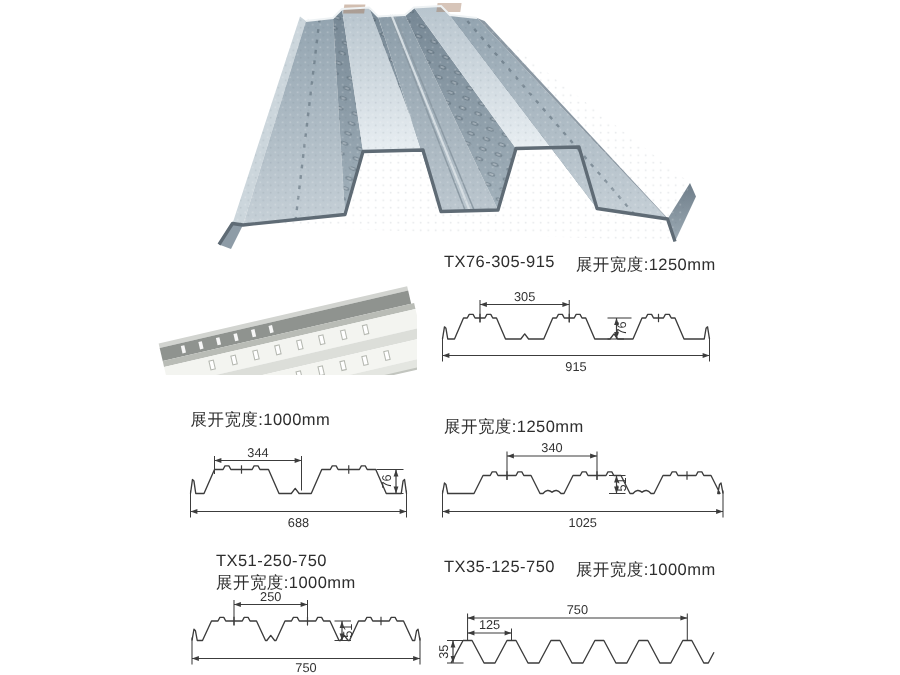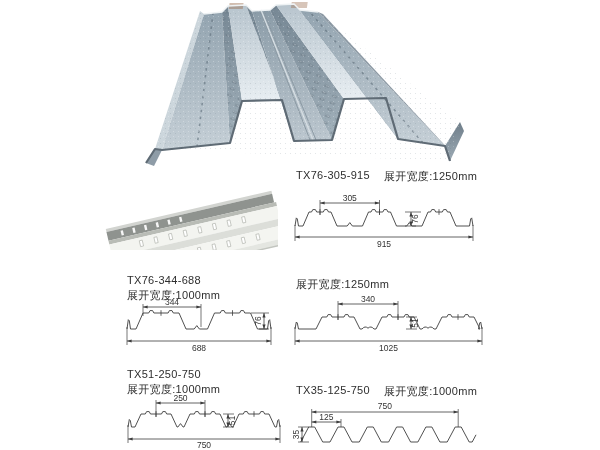--- a/index.html
+++ b/index.html
@@ -126,31 +126,30 @@
       <rect x="0" y="48" width="172" height="6" fill="#e4e6e1"></rect>
       <line x1="0" y1="54" x2="172" y2="54" stroke="#c2c5bf" stroke-width="1.4"></line>
     </g>
   </svg>
 
   <div class="dtitle" style="left:296px;top:169px">
     <span>TX76-305-915</span>
     <span>展开宽度:1250mm</span>
   </div>
   <div class="dtitle stacked" style="left:127px;top:273px">
-    <span>TX76-344-688</span>
     <span>展开宽度:1000mm</span>
   </div>
   <div class="dtitle" style="left:296px;top:277px">
     <span>展开宽度:1250mm</span>
   </div>
-  <div class="dtitle stacked" style="left:127px;top:367px">
+  <div class="dtitle stacked" style="left:144px;top:367px">
     <span>TX51-250-750</span>
     <span>展开宽度:1000mm</span>
   </div>
-  <div class="dtitle" style="left:296px;top:384px">
+  <div class="dtitle" style="left:296px;top:372px">
     <span>TX35-125-750</span>
     <span>展开宽度:1000mm</span>
   </div>
 
   <svg id="svg-d1" class="drawing-svg" style="left:290px;top:190px" width="195" height="64" viewBox="0 0 195 64">
       <path d="M 5 36 L 6.3 27.9 L 7.3 28.9 L 8.5 36 L 13 36 L 19 22 L 21.5 22 l 1.3 -2.4 l 2.6 0 l 1.3 2.4 L 33.3 22 l 1.3 -2.4 l 2.6 0 l 1.3 2.4 L 41 22 L 47 36 L 57.2 36 L 59.8 32.6 L 62.4 36 L 72.5 36 L 78.5 22 L 81 22 l 1.3 -2.4 l 2.6 0 l 1.3 2.4 L 92.8 22 l 1.3 -2.4 l 2.6 0 l 1.3 2.4 L 100.5 22 L 106.5 36 L 116.7 36 L 119.3 32.6 L 121.9 36 L 132 36 L 138 22 L 140.5 22 l 1.3 -2.4 l 2.6 0 l 1.3 2.4 L 152.3 22 l 1.3 -2.4 l 2.6 0 l 1.3 2.4 L 160 22 L 166 36 L 179.5 36 L 180.7 28.9 L 181.7 27.9 L 183 36" fill="none" stroke="#3c3c3c" stroke-width="0.9" stroke-linejoin="round"></path>
       <line x1="30" y1="19.2" x2="30" y2="24.8" stroke="#3c3c3c" stroke-width="0.8"></line>
       <line x1="89.5" y1="19.2" x2="89.5" y2="24.8" stroke="#3c3c3c" stroke-width="0.8"></line>
       <line x1="149" y1="19.2" x2="149" y2="24.8" stroke="#3c3c3c" stroke-width="0.8"></line>
       <line x1="30" y1="13" x2="89.5" y2="13" stroke="#3c3c3c" stroke-width="0.8"></line>

